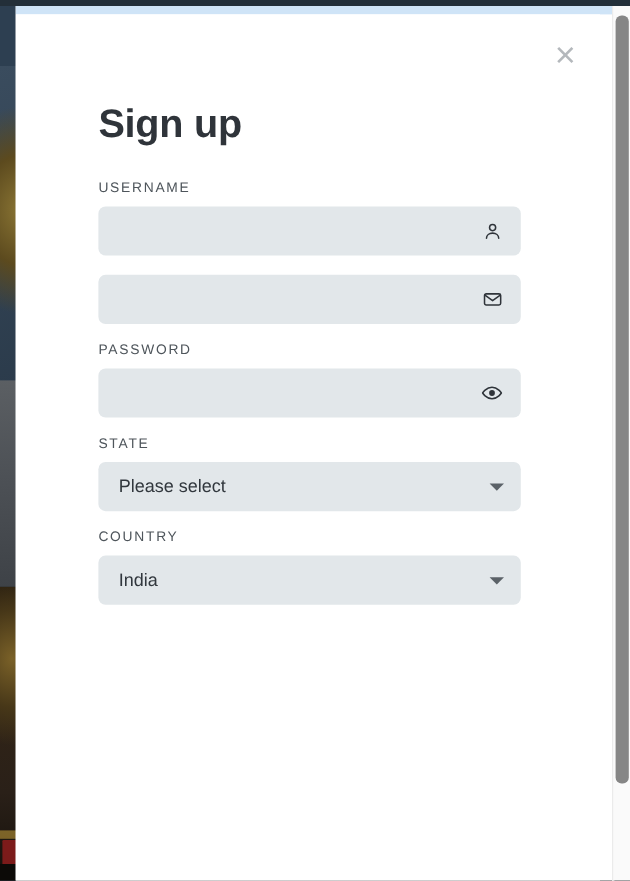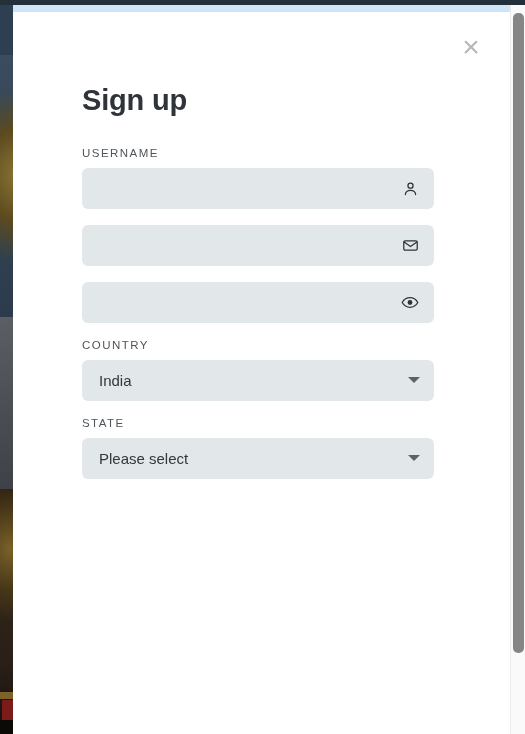--- a/index.html
+++ b/index.html
@@ -126,21 +126,21 @@
   }
 
   #form-area {
     position: absolute;
     left: 69px;
     top: 73px;
     width: 352px;
   }
 
   #page-title {
-    font-size: 29px;
+    font-size: 33px;
     font-weight: bold;
     color: #2f343a;
     letter-spacing: -0.2px;
     margin-bottom: 30px;
     line-height: 1.1;
   }
 
   .field-group { margin-bottom: 16px; }
 
   .field-label {
@@ -280,47 +280,48 @@
           <span class="field-icon">
             <svg width="17" height="17" viewBox="0 0 24 24" fill="none" stroke="currentColor" stroke-width="1.8" stroke-linecap="round" stroke-linejoin="round">
               <rect x="2.5" y="5.5" width="19" height="13" rx="2"></rect>
               <path d="M3 7l9 6.5L21 7"></path>
             </svg>
           </span>
         </div>
       </div>
 
       <div class="field-group">
+        <div class="field-label">PASSWORD</div>
         <div class="field-shell">
           <input class="field-input" value="" type="password" placeholder="" style="">
           <span class="field-icon">
             <svg width="19" height="19" viewBox="0 0 24 24" fill="none" stroke="currentColor" stroke-width="1.7" stroke-linecap="round" stroke-linejoin="round">
               <path d="M1.6 12S5.4 5.6 12 5.6 22.4 12 22.4 12 18.6 18.4 12 18.4 1.6 12 1.6 12z"></path>
               <circle cx="12" cy="12" r="3.2" fill="currentColor" stroke="none"></circle>
             </svg>
           </span>
         </div>
       </div>
 
 
       <div class="field-group">
+        <div class="field-label">STATE</div>
+        <div class="select-shell">
+          <span class="select-value">Please select</span>
+          <span class="select-caret"></span>
+        </div>
+      </div>
+
+      <div class="field-group">
         <div class="field-label">COUNTRY</div>
         <div class="select-shell">
           <span class="select-value">India</span>
           <span class="select-caret"></span>
         </div>
       </div>
 
-      <div class="field-group">
-        <div class="field-label">STATE</div>
-        <div class="select-shell">
-          <span class="select-value">Please select</span>
-          <span class="select-caret"></span>
-        </div>
-      </div>
-
     </div>
   </div>
 </div>
 
 <div id="scrollbar-track">
   <div id="scrollbar-thumb"></div>
 </div>
 
 </body></html>

